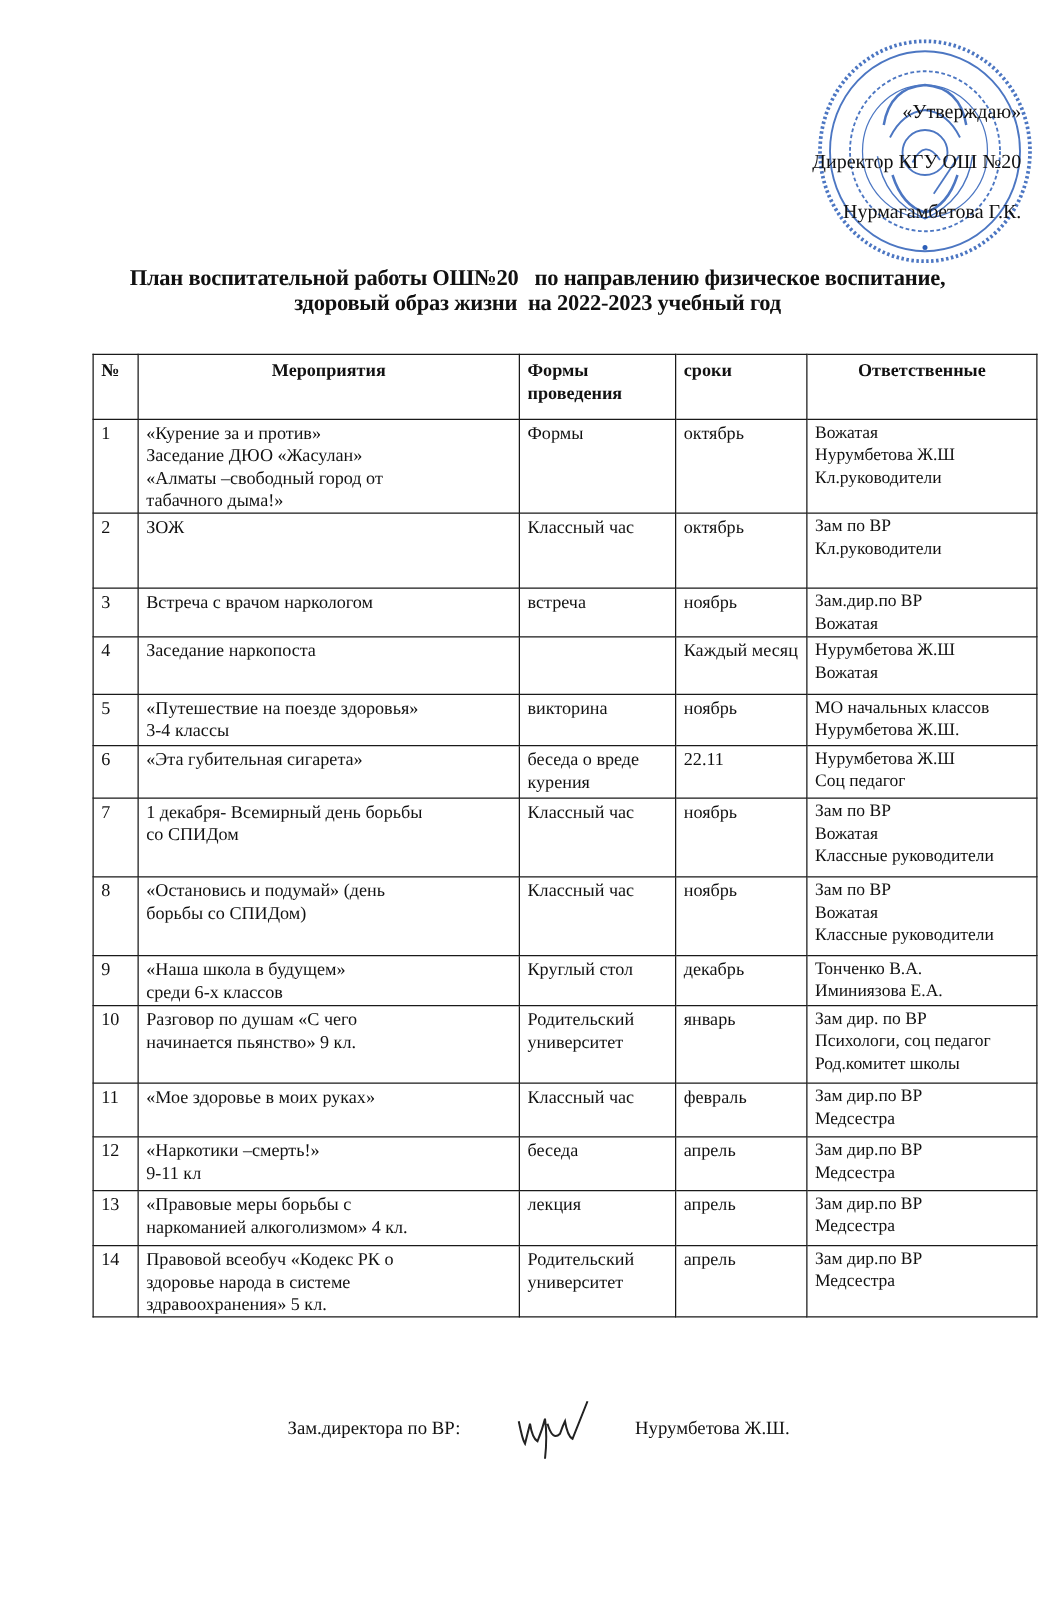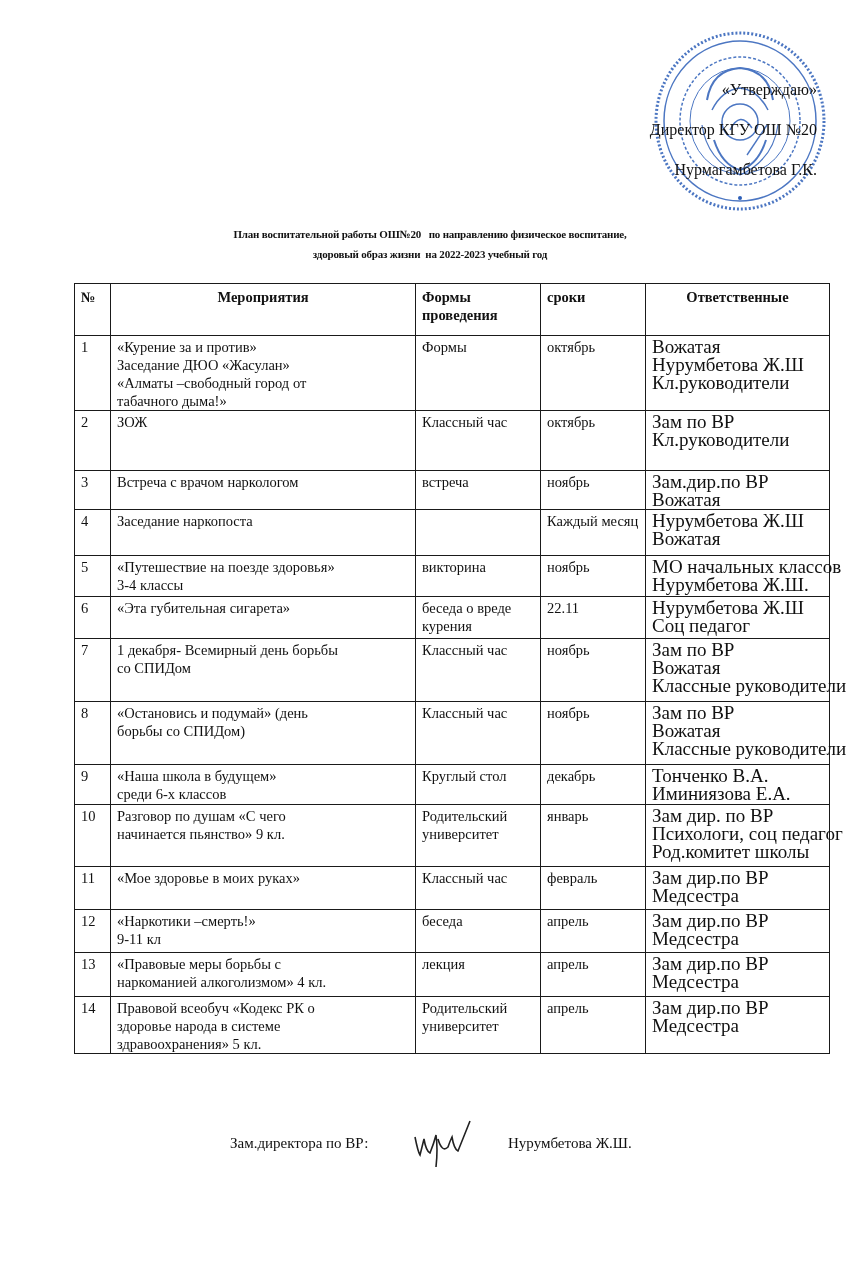--- a/index.html
+++ b/index.html
@@ -3,29 +3,29 @@
 <meta charset="utf-8">
 <style>
   html, body { margin: 0; padding: 0; background: #ffffff; }
   body { width: 847px; height: 1280px; position: relative; overflow: hidden;
          font-family: "Liberation Serif", "DejaVu Serif", serif; color: #111; }
   .approve { position: absolute; right: 30px; top: 82px; width: 260px; text-align: right;
              font-size: 16px; line-height: 1; z-index: 2; }
   .approve div { margin-bottom: 24px; }
   .approve div:last-child { margin-bottom: 0; font-family: Liberation Serif, serif; }
   .stamp { position: absolute; left: 652px; top: 30px; width: 176px; height: 182px; z-index: 1; }
-  .title { position: absolute; left: 60px; width: 740px; top: 224px; text-align: center;
-           font-weight: bold; font-size: 11px; line-height: 20px; letter-spacing: -0.2px; }
+  .title { position: absolute; left: 60px; width: 740px; top: 212px; text-align: center;
+           font-weight: bold; font-size: 18px; line-height: 20px; letter-spacing: -0.2px; }
   table.plan { position: absolute; left: 74px; top: 283px; width: 755px;
                border-collapse: collapse; font-size: 14.5px; table-layout: fixed; }
   table.plan td, table.plan th { border: 1.4px solid #1a1a1a; vertical-align: top;
                padding: 2px 6px 0 6px; line-height: 18px; text-align: left; }
   table.plan th { font-weight: bold; padding-top: 4px; }
   table.plan th.c { text-align: center; }
-  .resp { font-size: 19px; line-height: 19px; margin-top: 12px; }
+  .resp { font-size: 14px; line-height: 19px; margin-top: 12px; }
   .line { display: block; white-space: nowrap; }
   .footer { position: absolute; top: 1135px; left: 230px; font-size: 15px; width: 520px; }
   .footer .lbl { position: absolute; left: 0; top: 0; }
   .footer .sig { position: absolute; left: 180px; top: -18px; }
   .footer .nm { position: absolute; left: 278px; top: 0; }
 </style>
 </head>
 <body>
 
 <svg class="stamp" viewBox="0 0 176 182">

